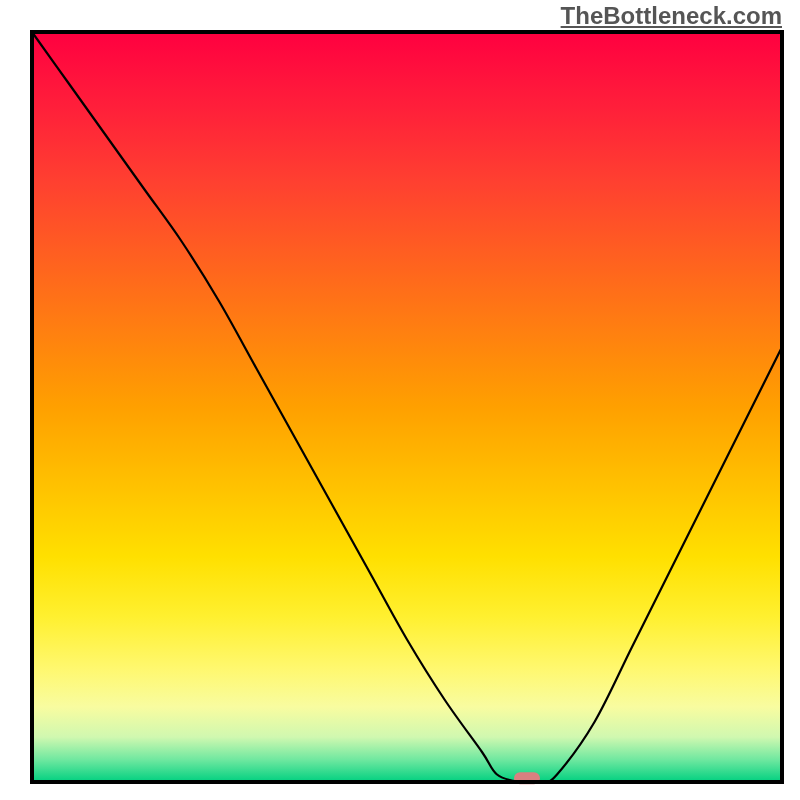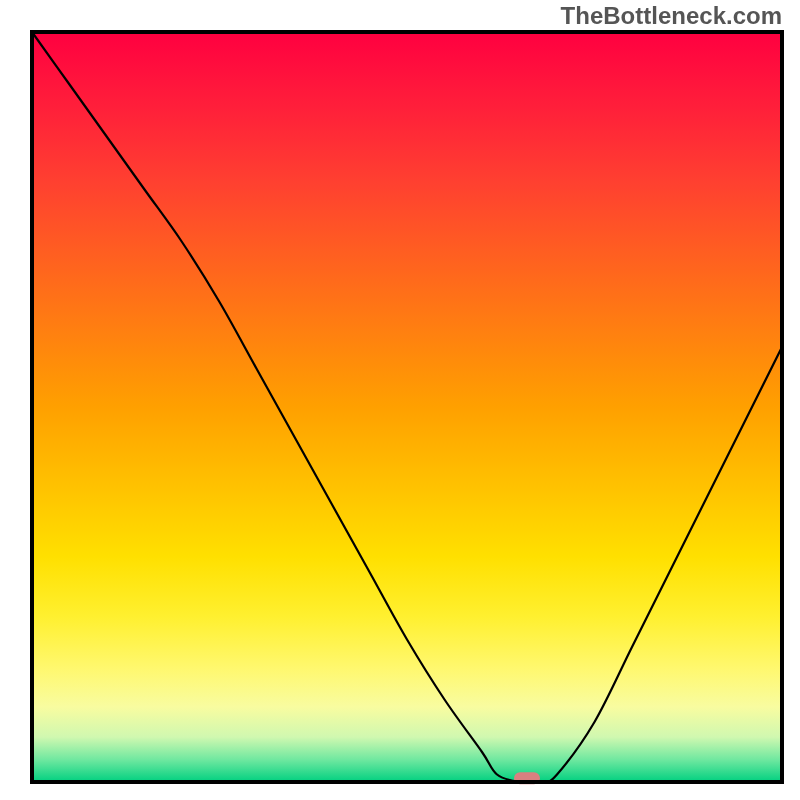--- a/index.html
+++ b/index.html
@@ -17,20 +17,21 @@
     height: 800px;
   }
   .watermark {
     position: absolute;
     top: 2px;
     right: 18px;
     font-size: 24px;
     font-weight: bold;
     color: #555;
     z-index: 10;
+    text-decoration: underline;
   }
   svg {
     display: block;
   }
 </style>
 </head>
 <body>
 <div class="container">
 
 <div class="watermark">TheBottleneck.com</div>

